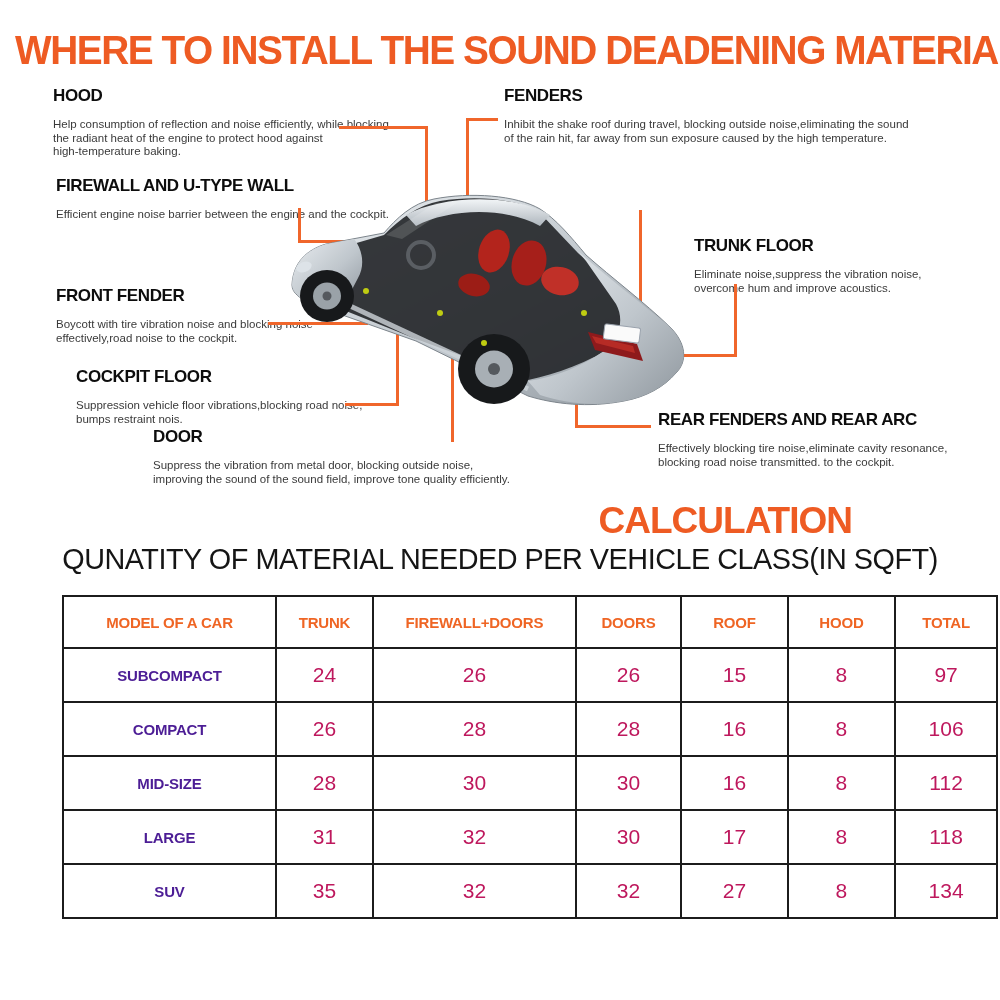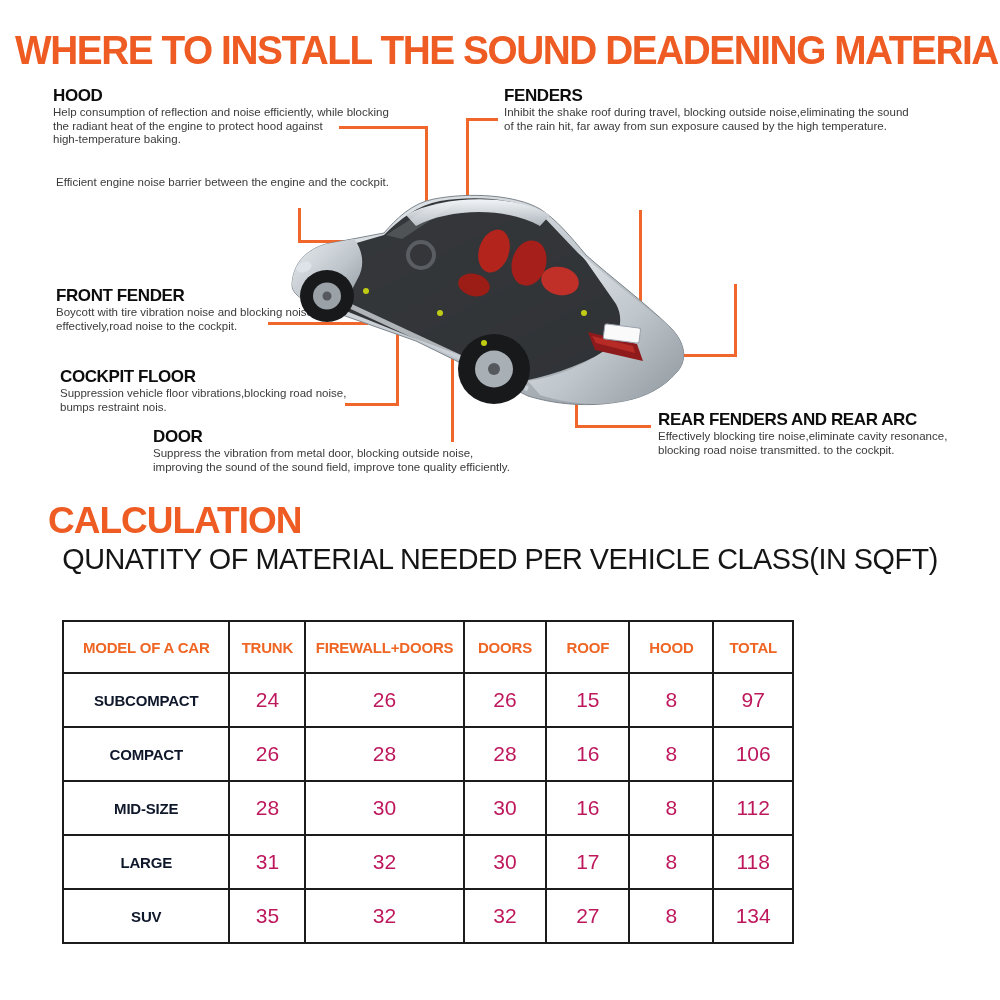--- a/index.html
+++ b/index.html
@@ -9,49 +9,49 @@
 
   .main-title{
     position:absolute;left:0;top:28px;width:1000px;text-align:center;
     font-size:40px;font-weight:bold;color:var(--accent);
     letter-spacing:-1.5px;transform:scaleX(.97);transform-origin:center;
     white-space:nowrap;
   }
 
   .label{position:absolute;}
   .label .lh{font-size:17px;font-weight:bold;color:var(--ink);letter-spacing:-.4px;white-space:nowrap;}
-  .label .lb{margin-top:0;font-size:11.5px;line-height:13.5px;color:var(--body-ink);white-space:pre-line;}
+  .label .lb{margin-top:12px;font-size:11.5px;line-height:13.5px;color:var(--body-ink);white-space:pre-line;}
 
   .seg{position:absolute;background:#F0662B;}
   .sq{position:absolute;width:9px;height:9px;background:#F0662B;}
 
   .car-wrap{position:absolute;left:288px;top:193px;width:410px;height:232px;}
 
   .calc-title{
-    position:absolute;left:0;top:500px;width:852px;text-align:left;
-    font-size:37px;font-weight:bold;color:var(--accent);letter-spacing:-1px;padding-left:48px;
+    position:absolute;left:0;top:500px;width:852px;text-align:right;
+    font-size:37px;font-weight:bold;color:var(--accent);letter-spacing:-1px;
   }
   .calc-sub{
     position:absolute;left:0;top:542px;width:1000px;text-align:center;
     font-size:30px;color:#151515;letter-spacing:-.5px;transform:scaleX(.96);
     transform-origin:center;white-space:nowrap;
   }
 
   table.qty-table{
-    position:absolute;left:62px;top:620px;width:732px;
+    position:absolute;left:62px;top:595px;width:936px;
     border-collapse:collapse;table-layout:fixed;background:#fff;
   }
   table.qty-table th, table.qty-table td{
     border:2px solid #1c1c1c;text-align:center;vertical-align:middle;padding:0;
   }
   table.qty-table th{
     height:50px;font-size:15px;font-weight:bold;color:#EF6524;letter-spacing:-.2px;
   }
   table.qty-table td{height:52px;}
-  table.qty-table td.model{font-size:15px;font-weight:bold;color:#0f172a;letter-spacing:-.2px;}
+  table.qty-table td.model{font-size:15px;font-weight:bold;color:#4c1d95;letter-spacing:-.2px;}
   table.qty-table td.val{font-size:21px;color:#be185d;}
 </style>
 </head>
 <body>
 
 <div id="page">
 
   <div class="main-title">WHERE TO INSTALL THE SOUND DEADENING MATERIAL</div>
 
   <div class="label" style="left:53px;top:86px;width:390px">
@@ -61,32 +61,38 @@
 high-temperature baking.</div>
   </div>
 
   <div class="label" style="left:504px;top:86px;width:470px">
     <div class="lh">FENDERS</div>
     <div class="lb">Inhibit the shake roof during travel, blocking outside noise,eliminating the sound
 of the rain hit, far away from sun exposure caused by the high temperature.</div>
   </div>
 
   <div class="label" style="left:56px;top:176px;width:430px">
+    <div class="lh">FIREWALL AND U-TYPE WALL</div>
     <div class="lb">Efficient engine noise barrier between the engine and the cockpit.</div>
   </div>
 
 
   <div class="label" style="left:56px;top:286px;width:340px">
     <div class="lh">FRONT FENDER</div>
     <div class="lb">Boycott with tire vibration noise and blocking noise
 effectively,road noise to the cockpit.</div>
   </div>
 
-
-  <div class="label" style="left:60px;top:367px;width:340px">
+  <div class="label" style="left:694px;top:236px;width:290px">
+    <div class="lh">TRUNK FLOOR</div>
+    <div class="lb">Eliminate noise,suppress the vibration noise,
+overcome hum and improve acoustics.</div>
+  </div>
+
+  <div class="label" style="left:76px;top:367px;width:340px">
     <div class="lh">COCKPIT FLOOR</div>
     <div class="lb">Suppression vehicle floor vibrations,blocking road noise,
 bumps restraint nois.</div>
   </div>
 
   <div class="label" style="left:153px;top:427px;width:410px">
     <div class="lh">DOOR</div>
     <div class="lb">Suppress the vibration from metal door, blocking outside noise,
 improving the sound of the sound field, improve tone quality efficiently.</div>
   </div>

